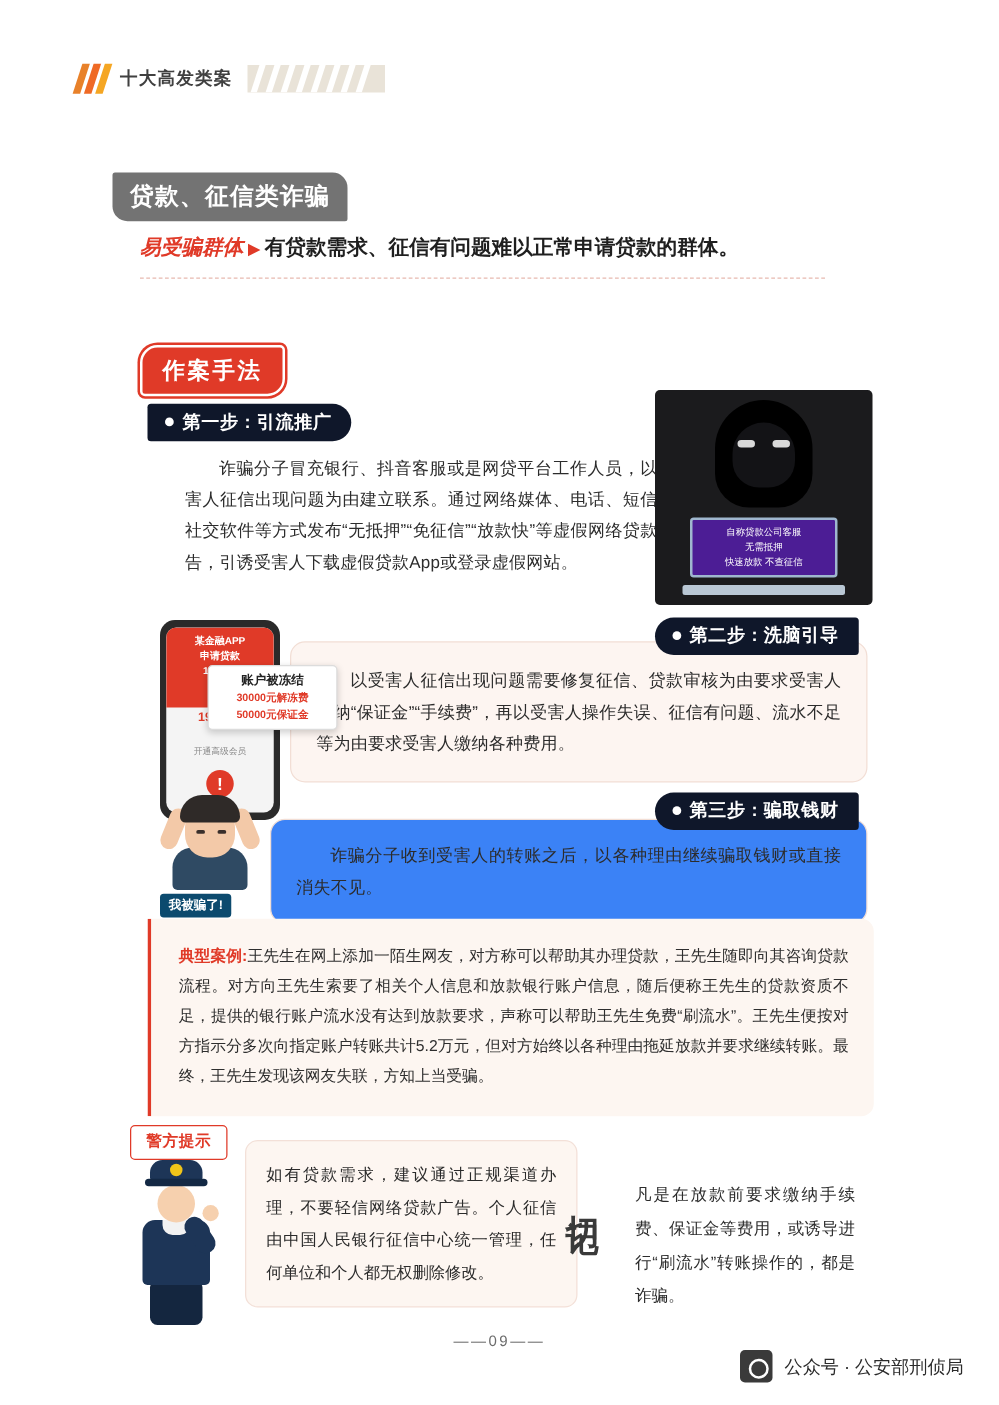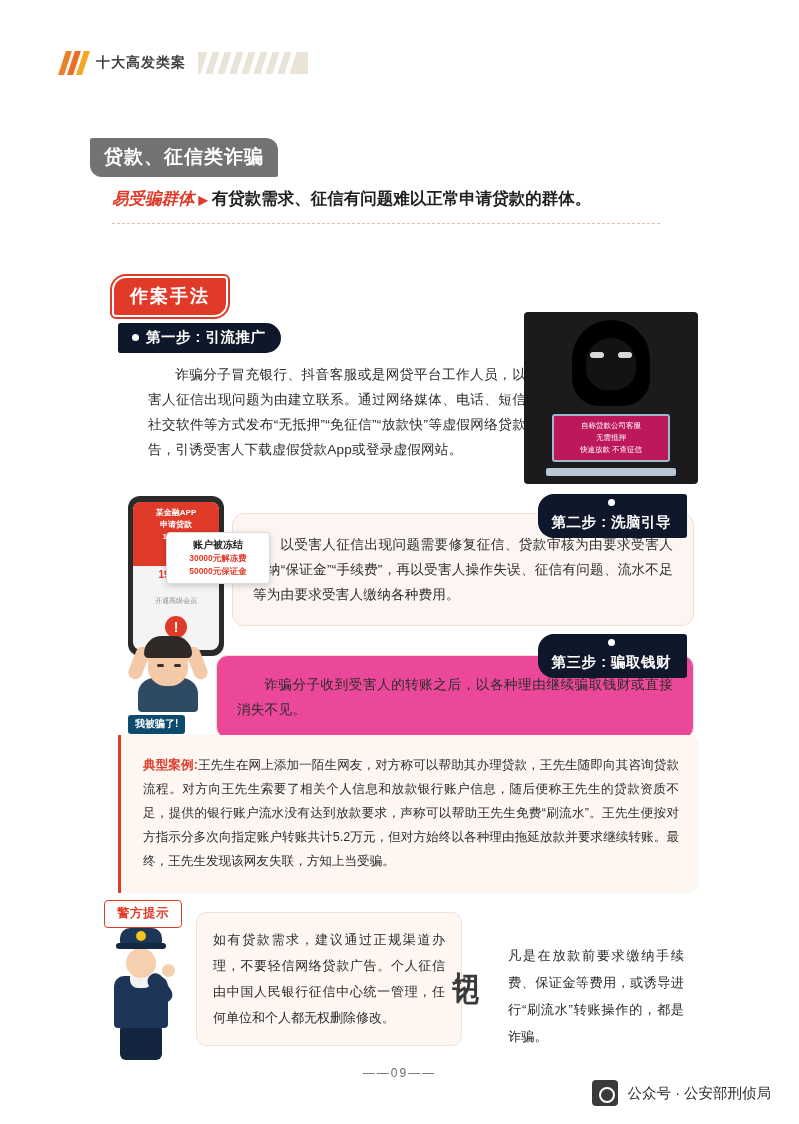--- a/index.html
+++ b/index.html
@@ -139,21 +139,21 @@
     height: 7px;
     border-radius: 50%;
     background: #ffffff;
     display: inline-block;
   }
   .pill-left {
     border-radius: 3px 16px 16px 3px;
   }
   .pill-right {
     border-radius: 16px 3px 3px 16px;
-    flex-direction: column;
+    flex-direction: row;
   }
 
   #step1-pill { top: 323px; left: 118px; }
   #step2-pill { top: 494px; right: 112px; }
   #step3-pill { top: 634px; right: 112px; }
 
   
   .card {
     position: absolute;
     background: #fdf6f2;
@@ -184,21 +184,21 @@
     border: 1px solid #f2ded5;
     border-radius: 12px;
   }
   #step2-card .indent { text-indent: 2em; }
 
   #step3-card {
     top: 655px;
     left: 216px;
     width: 436px;
     padding: 16px 20px 16px 20px;
-    background: #ec4899;
+    background: #3b82f6;
     border: 1px solid #f2ded5;
     border-radius: 12px;
   }
   #step3-card .indent { text-indent: 2em; }
 
   
   #case-box {
     position: absolute;
     top: 735px;
     left: 118px;
@@ -315,21 +315,21 @@
     bottom: 8px;
     width: 130px;
     height: 62px;
   }
   .hk-screen {
     position: absolute;
     left: 6px;
     top: 0;
     width: 118px;
     height: 48px;
-    background: #be185d;
+    background: #4c1d95;
     border: 2px solid #9fb7cf;
     border-radius: 3px;
     color: #ffffff;
     font-size: 7.5px;
     line-height: 12px;
     text-align: center;
     padding-top: 4px;
     box-sizing: border-box;
   }
   .hk-base {

